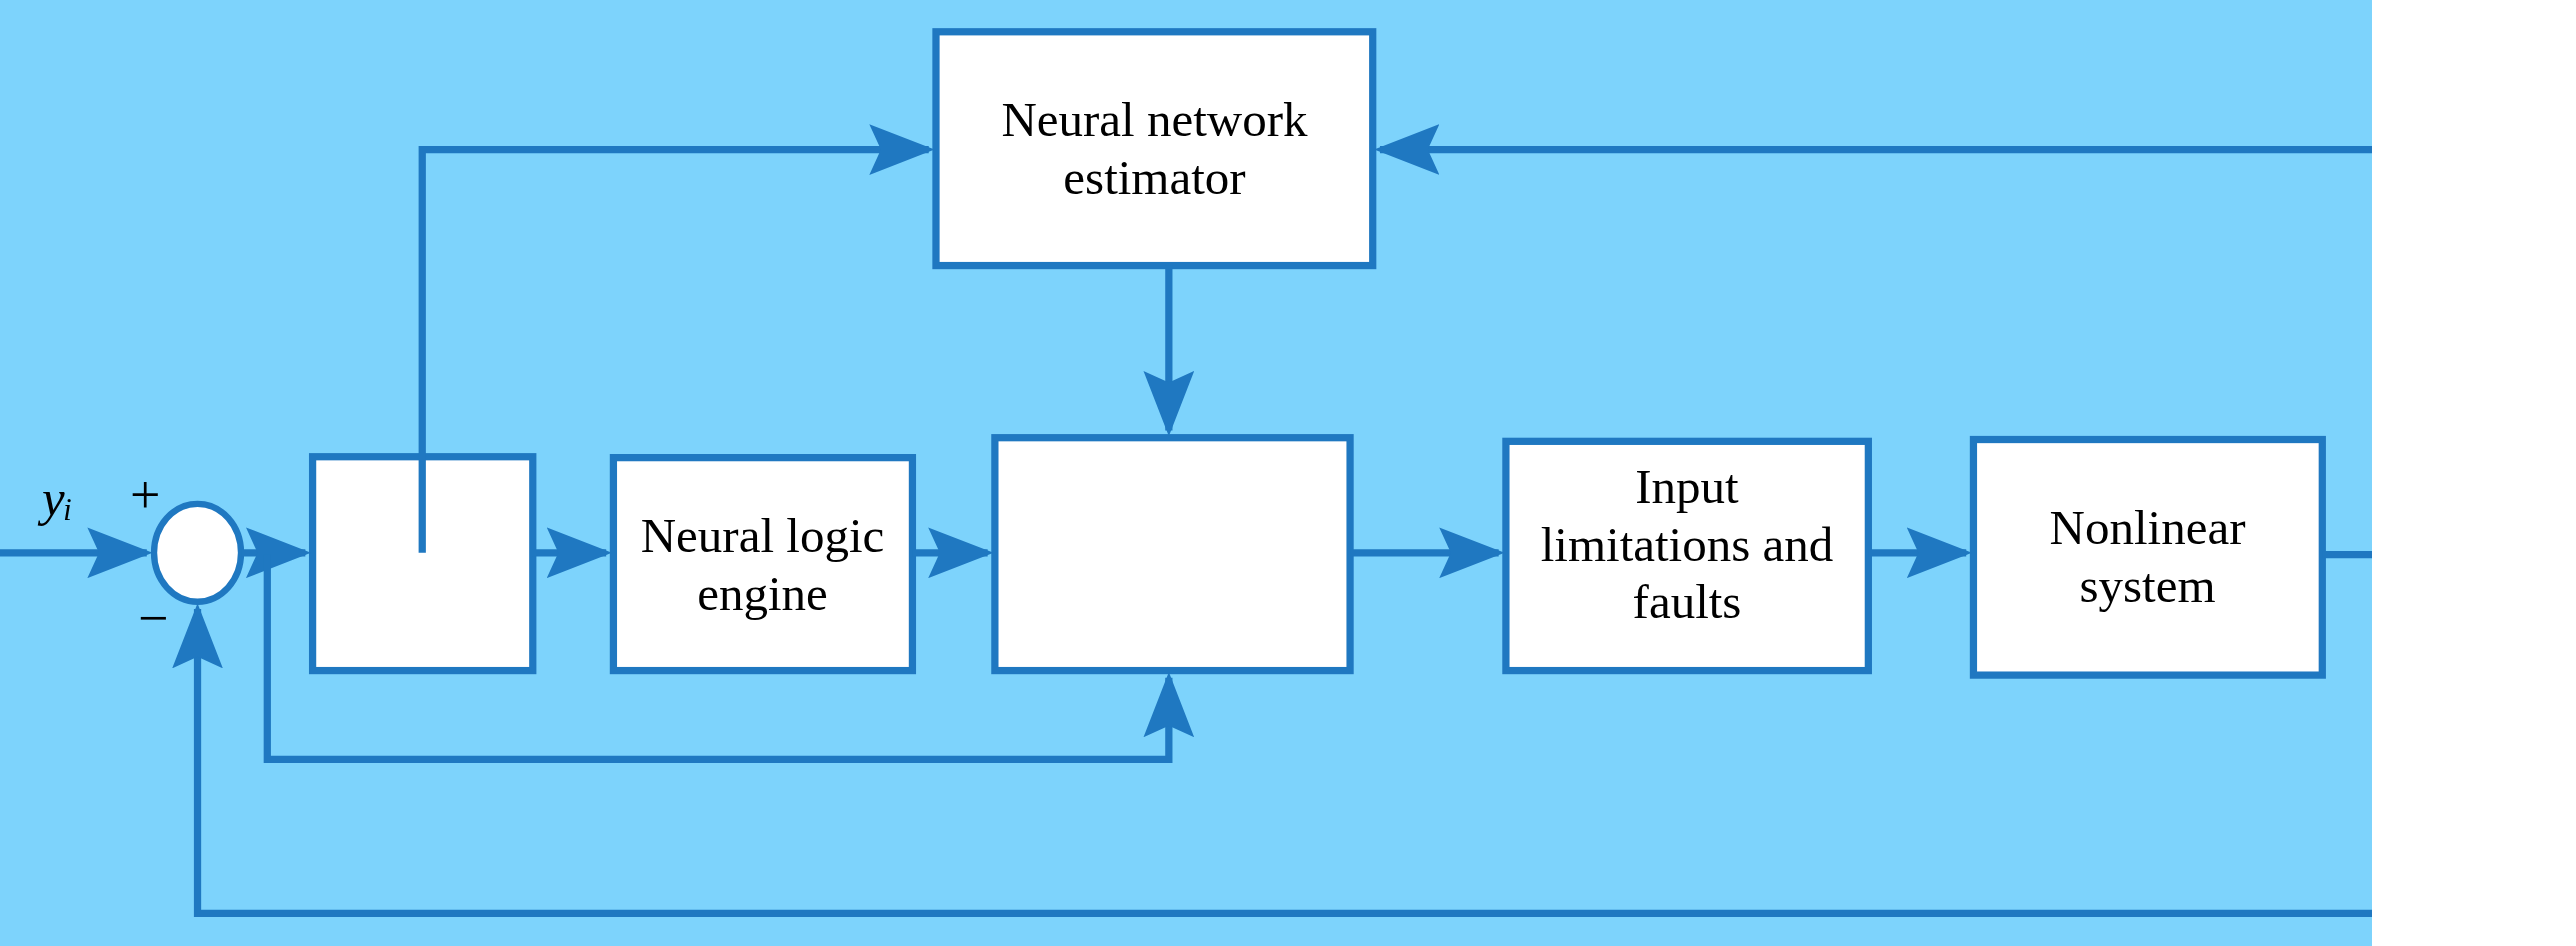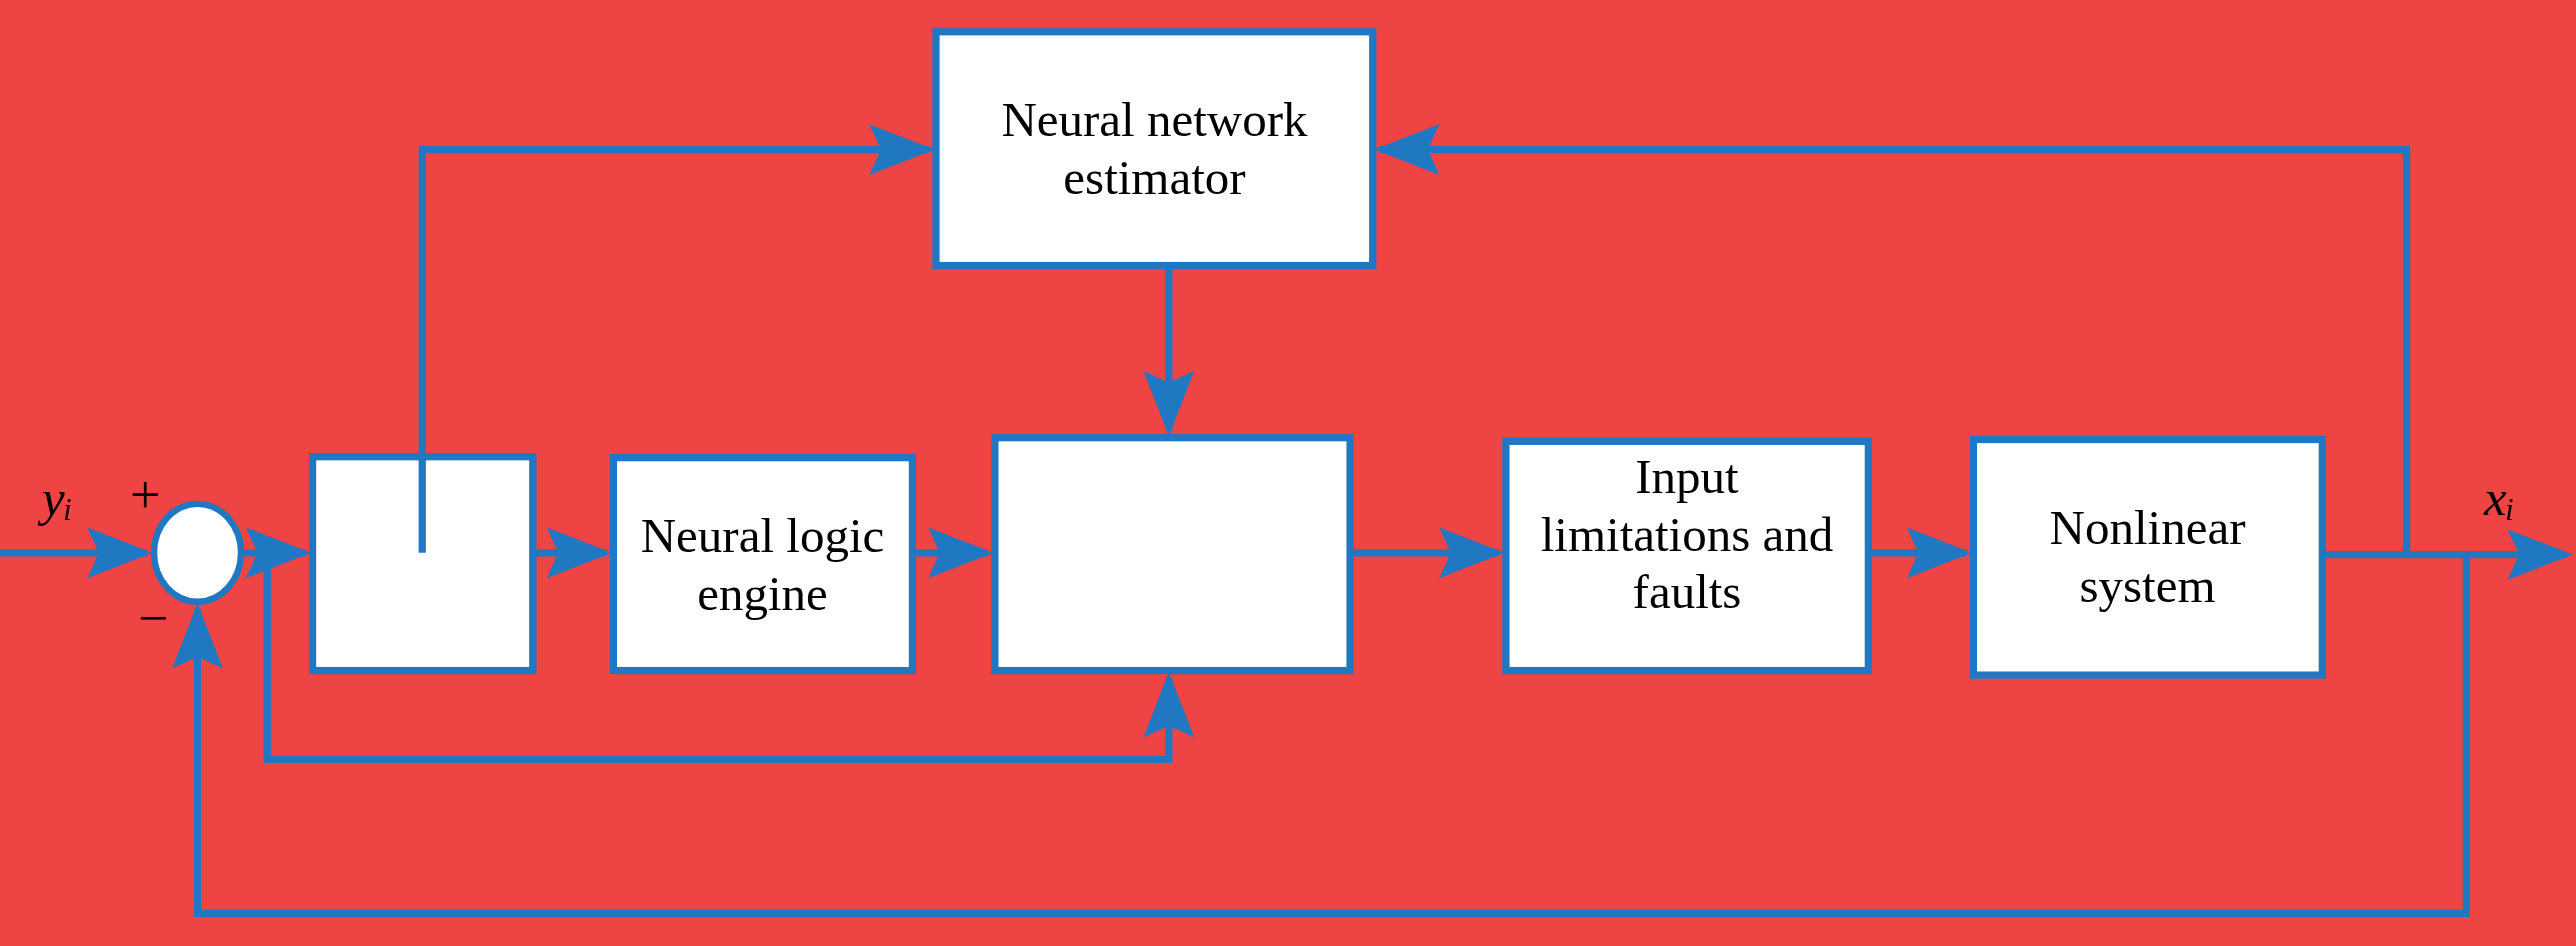--- a/index.html
+++ b/index.html
@@ -6,23 +6,23 @@
   html, body {
     margin: 0;
     padding: 0;
     background: #ffffff;
   }
   body {
     font-family: "Liberation Serif", "DejaVu Serif", serif;
   }
   #diagram-root {
     position: relative;
-    width: 2576px;
+    width: 2372px;
     height: 947px;
-    background: #ef4444;
+    background: #7dd3fc;
     overflow: hidden;
   }
   #diagram-svg {
     position: absolute;
     left: 0;
     top: 0;
     width: 2576px;
     height: 947px;
   }
   .block-label {
@@ -105,21 +105,21 @@
   </svg>
 
   <div class="block-label" style="left:936px; top:32px; width:437px; height:234px;">Neural network
 estimator</div>
 
 
   <div class="block-label" style="left:613px; top:458px; width:299px; height:213px;">Neural logic
 engine</div>
 
 
-  <div class="block-label" style="left:1506px; top:420px; width:362px; height:229px;">Input
+  <div class="block-label" style="left:1506px; top:430px; width:362px; height:229px;">Input
 limitations and
 faults</div>
 
   <div class="block-label" style="left:1973px; top:439px; width:349px; height:236px;">Nonlinear
 system</div>
 
   <div class="signal-label" style="left:42px; top:473px;">yᵢ</div>
 
   <div class="signal-label" style="left:2484px; top:473px;">xᵢ</div>
 

